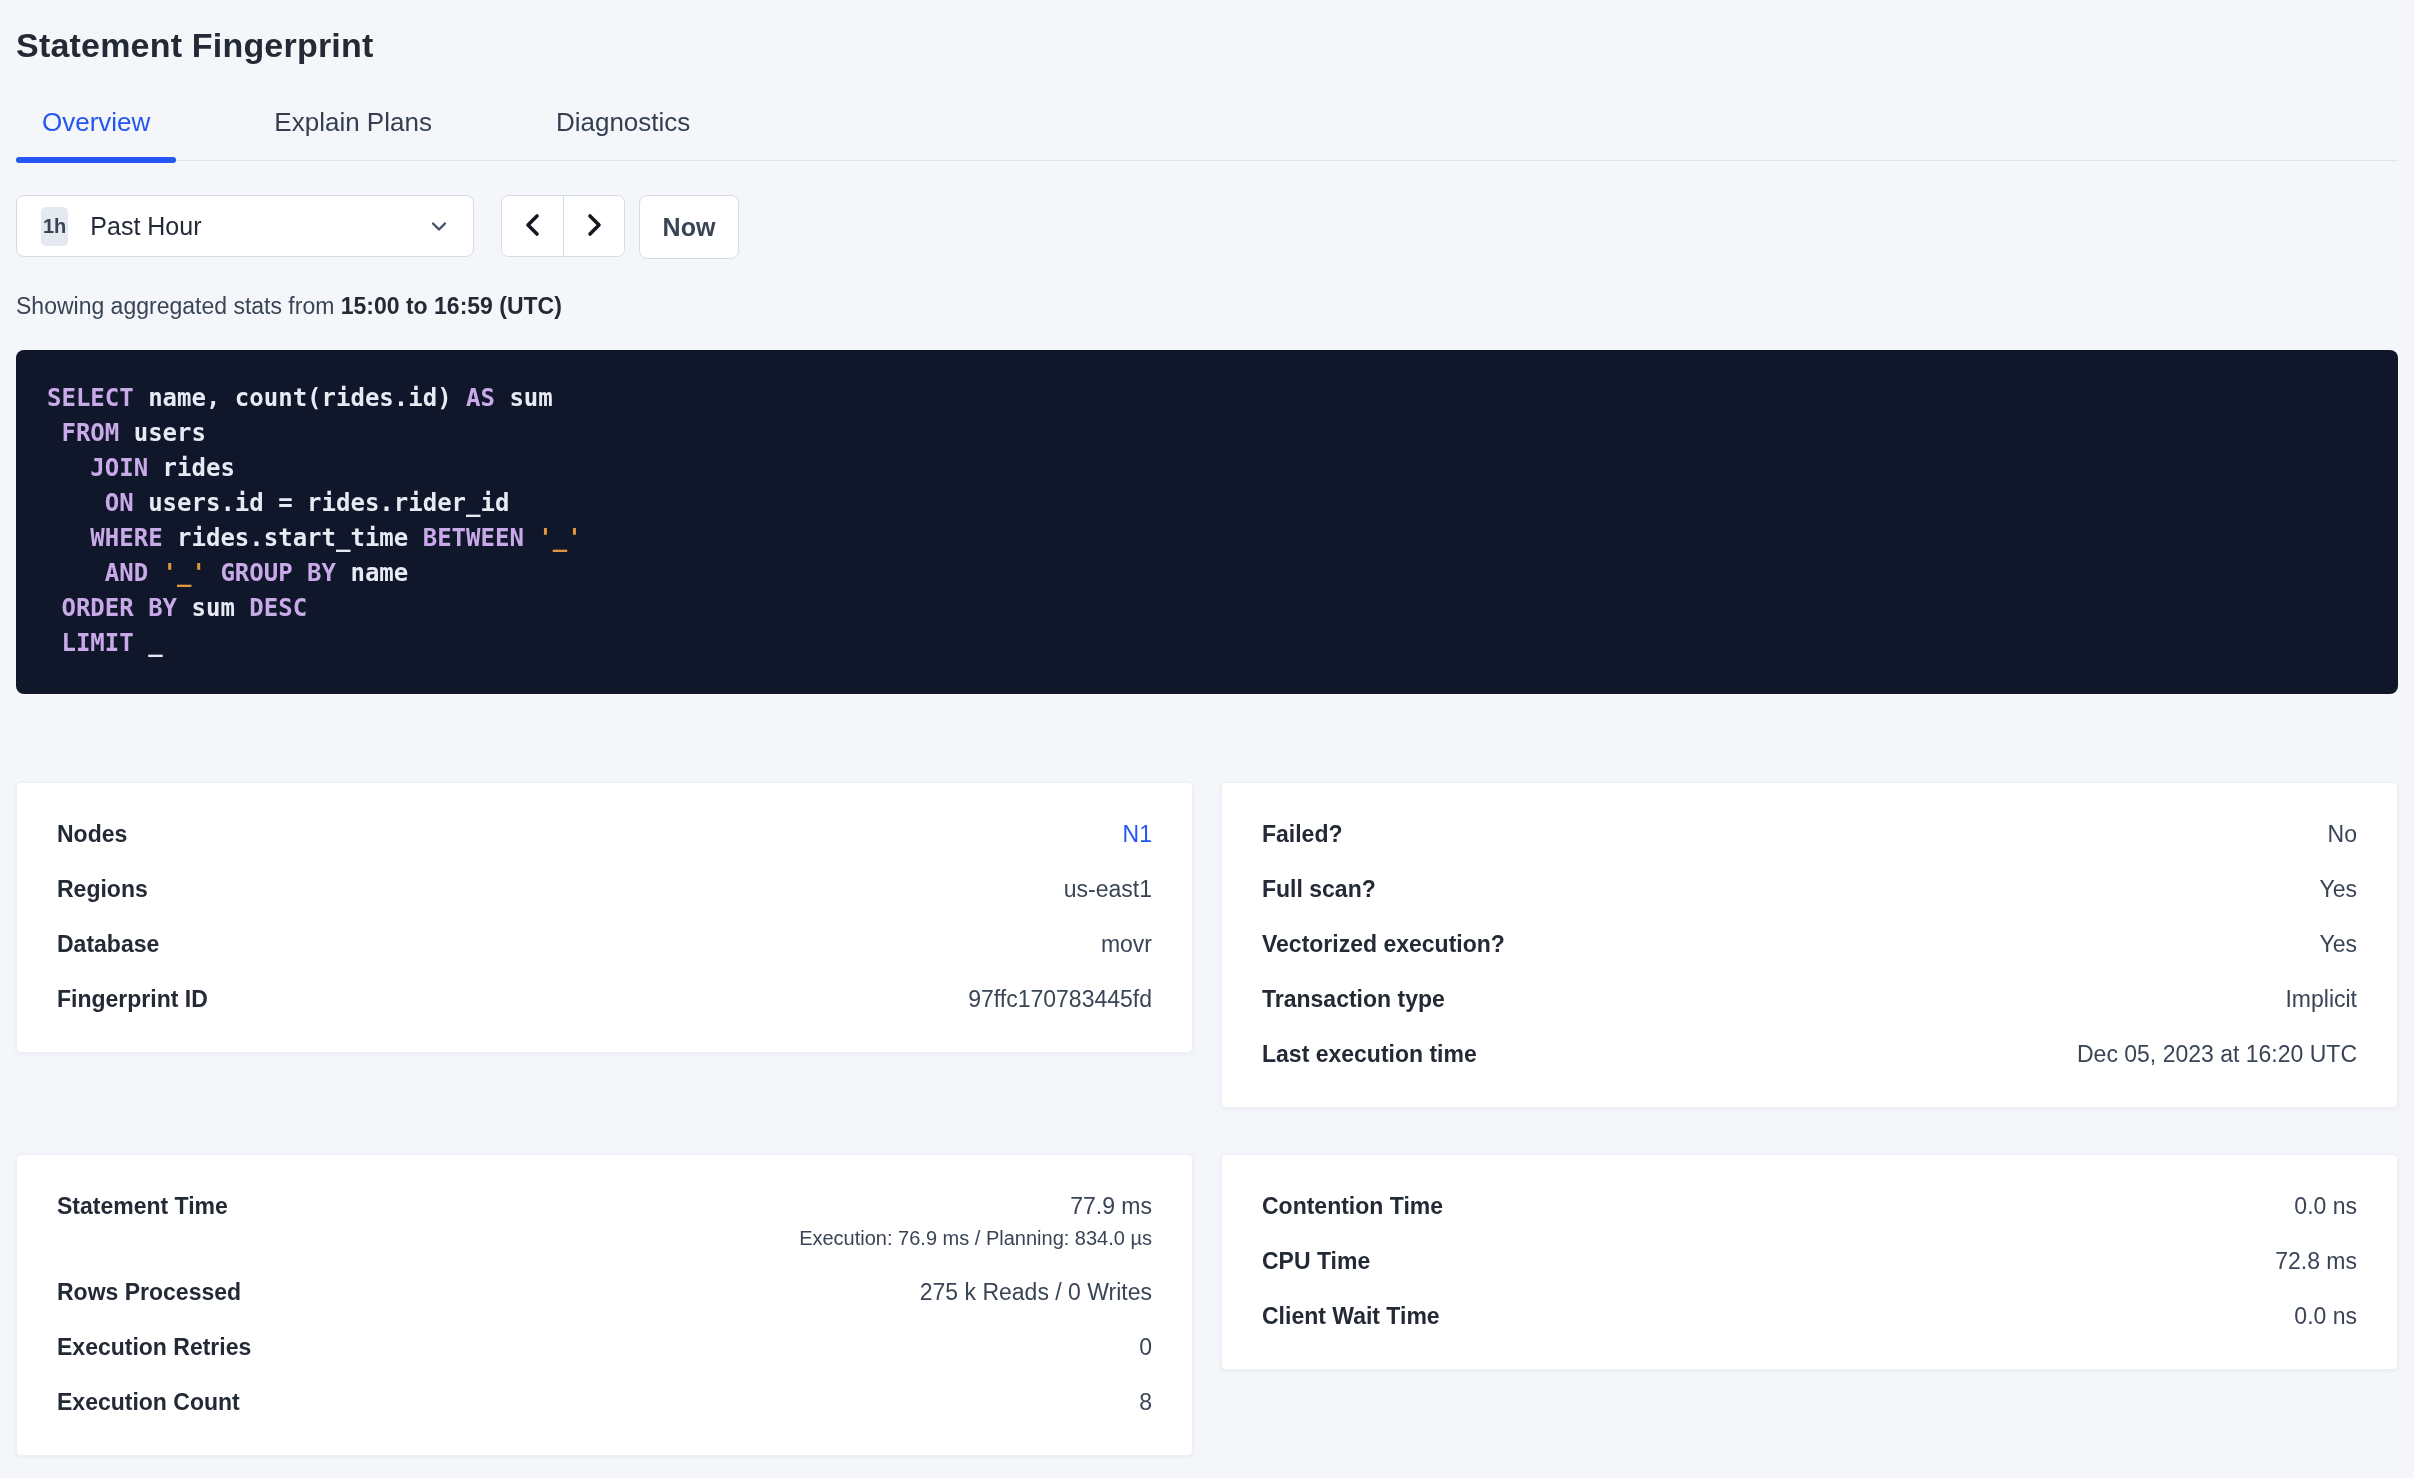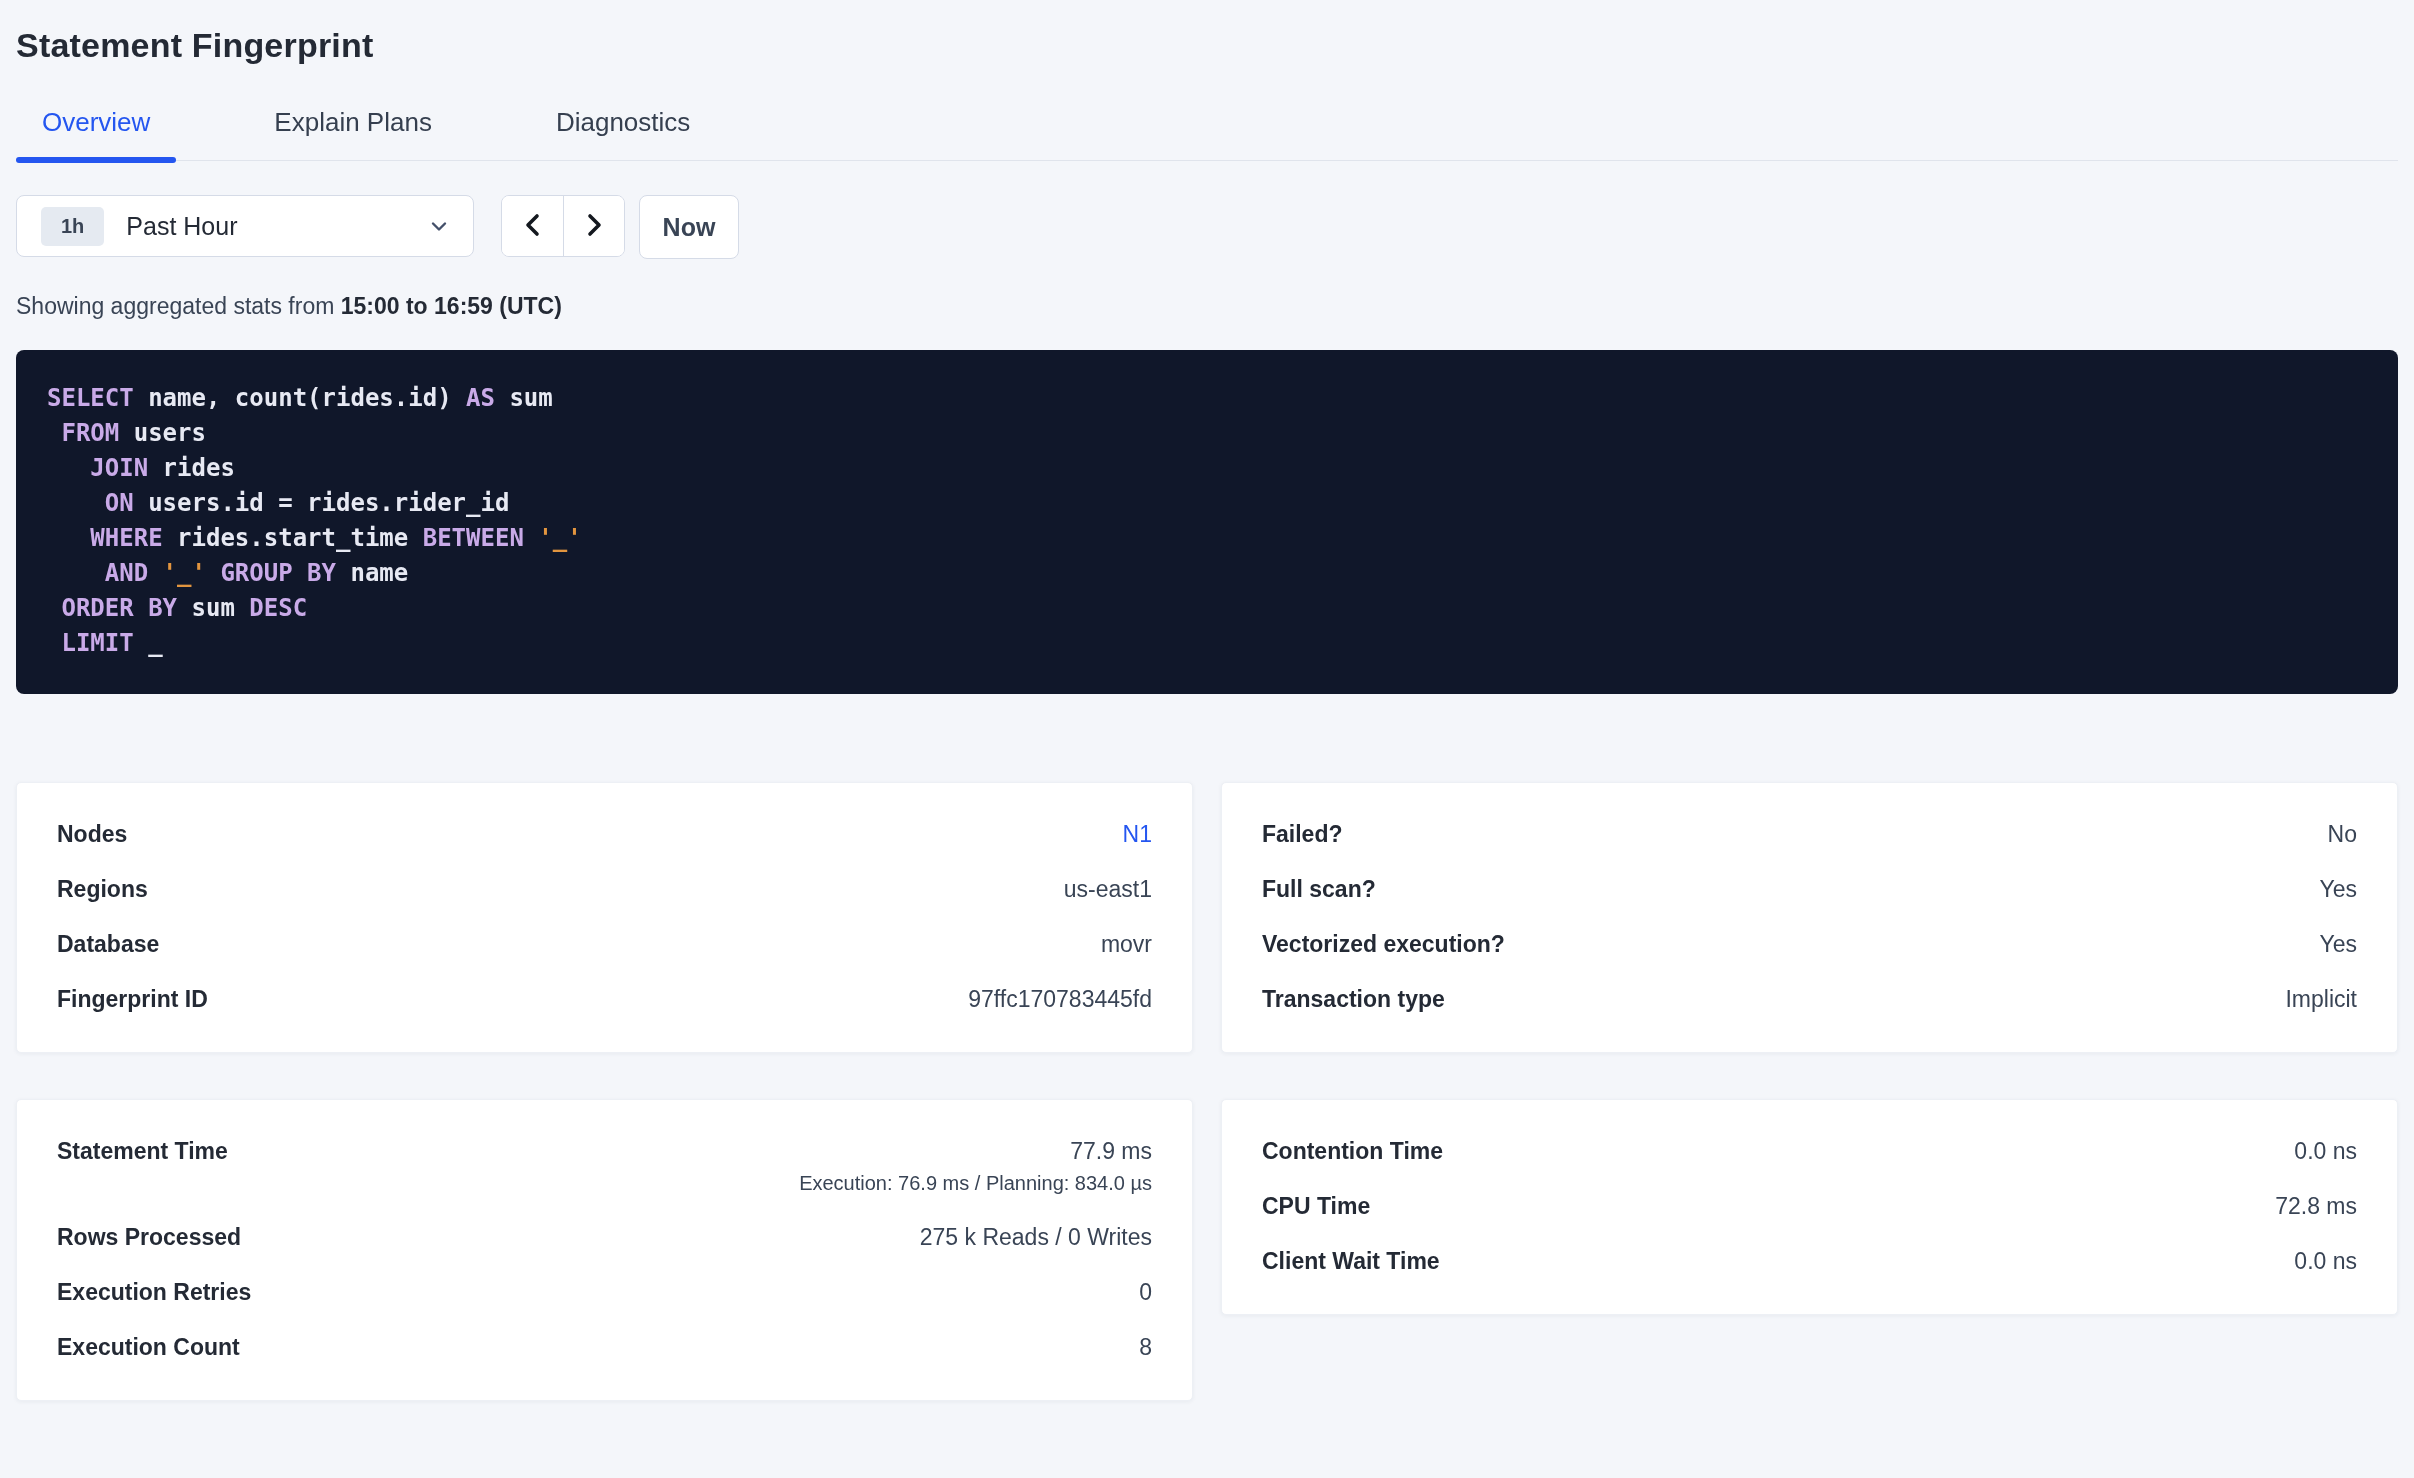--- a/index.html
+++ b/index.html
@@ -29,21 +29,21 @@
 
   
   .controls { display: flex; margin-top: 34px; align-items: stretch; }
   .range-select {
     width: 458px; height: 62px; background: #fff; border: 1px solid #d5dbe7;
     border-radius: 8px; display: flex; align-items: center; padding: 0 22px 0 24px;
     cursor: pointer;
   }
   .range-badge {
     background: #e5eaf1; color: #394455; font-size: 20px; font-weight: 700;
-    border-radius: 5px; padding: 8px 20px; margin-right: 22px;
+    border-radius: 5px; padding: 8px 2px; margin-right: 22px;
   }
   .range-label { font-size: 25px; color: #242a35; flex: 1; }
   .caret-down { width: 24px; height: 24px; }
 
   .arrow-group {
     display: flex; margin-left: 27px; background: #fff;
     border: 1px solid #d5dbe7; border-radius: 8px; overflow: hidden; height: 62px;
   }
   .arrow-btn {
     width: 61px; display: flex; align-items: center; justify-content: center;
@@ -170,20 +170,24 @@
           <div class="stat-value-wrap"><span class="stat-value">Yes</span></div>
         </div>
         <div class="stat-row">
           <span class="stat-label">Vectorized execution?</span>
           <div class="stat-value-wrap"><span class="stat-value">Yes</span></div>
         </div>
         <div class="stat-row">
           <span class="stat-label">Transaction type</span>
           <div class="stat-value-wrap"><span class="stat-value">Implicit</span></div>
         </div>
+        <div class="stat-row">
+          <span class="stat-label">Last execution time</span>
+          <div class="stat-value-wrap"><span class="stat-value">Dec 05, 2023 at 16:20 UTC</span></div>
+        </div>
       </div>
     <div class="card">
         <div class="stat-row">
           <span class="stat-label">Statement Time</span>
           <div class="stat-value-wrap"><span class="stat-value">77.9 ms</span><div class="stat-subvalue">Execution: 76.9 ms / Planning: 834.0 µs</div></div>
         </div>
         <div class="stat-row">
           <span class="stat-label">Rows Processed</span>
           <div class="stat-value-wrap"><span class="stat-value">275 k Reads / 0 Writes</span></div>
         </div>

